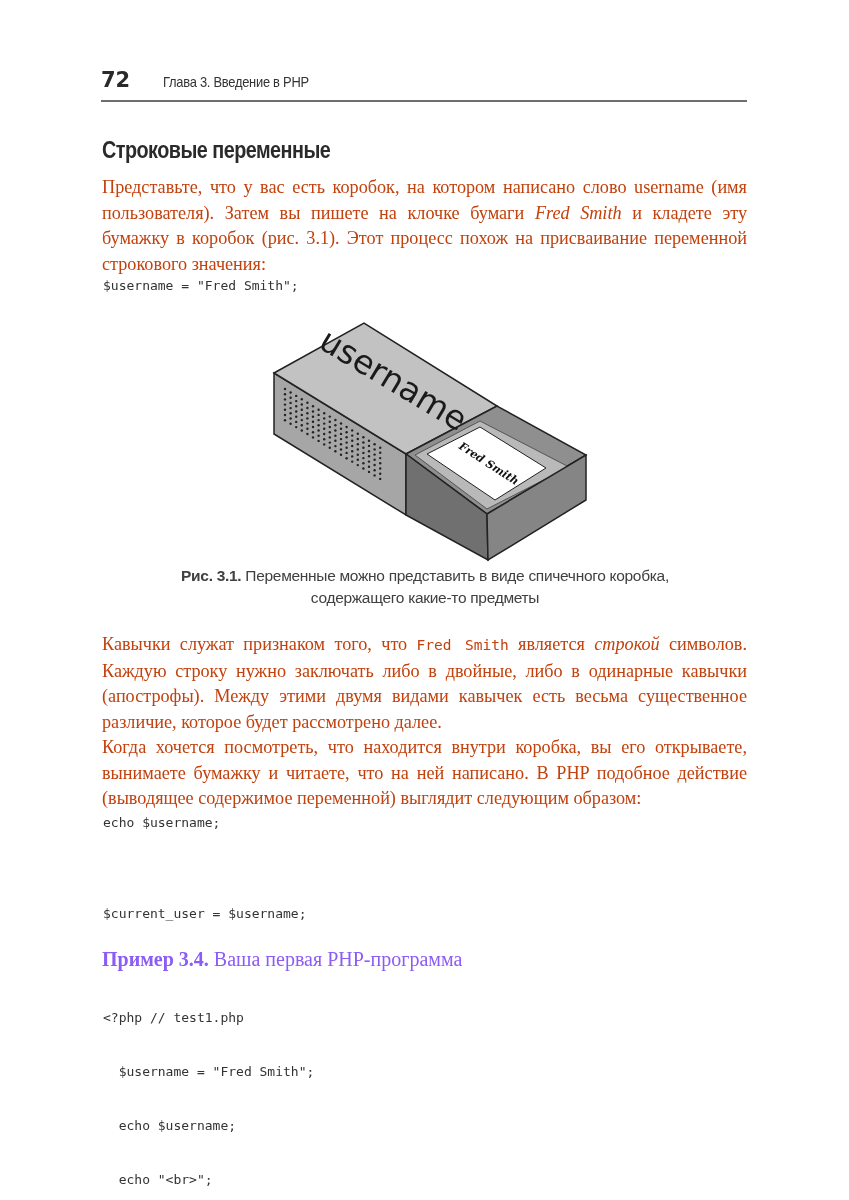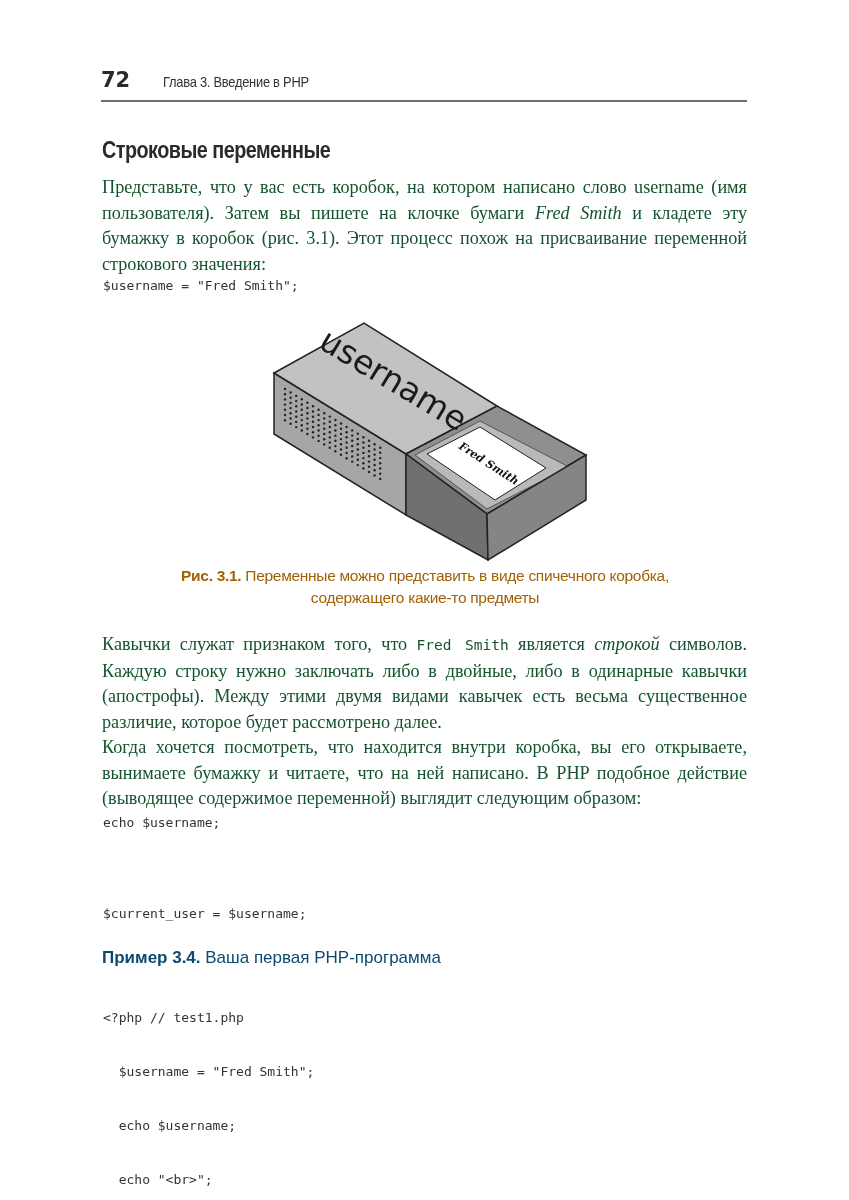--- a/index.html
+++ b/index.html
@@ -2,28 +2,28 @@
 <html><head>
 <meta charset="utf-8">
 <style>
   html, body { margin:0; padding:0; background:#ffffff; }
   body { width:849px; height:1200px; position:relative; overflow:hidden; color:#1d1d1d; }
   .page { position:absolute; left:0; top:0; width:849px; height:1145px; }
   .header { position:absolute; left:101px; top:66px; width:646px; height:34px; border-bottom:2px solid #6e6e6e; }
   .page-num { position:absolute; left:0; top:2px; font-family:"DejaVu Sans", sans-serif; font-weight:bold; font-size:21px; color:#2a2a2a; }
   .running-head { position:absolute; left:62px; top:7px; font-family:"Liberation Sans", sans-serif; font-size:15px; color:#333; letter-spacing:-0.3px; transform:scaleX(0.86); transform-origin:left center; }
   .section-title { position:absolute; left:102px; top:137px; font-family:"Liberation Sans", sans-serif; font-weight:bold; font-size:23px; color:#2a2a2a; letter-spacing:-0.6px; transform:scaleX(0.86); transform-origin:left center; white-space:nowrap; }
-  .para { position:absolute; left:102px; width:645px; font-family:"Liberation Serif", serif; font-size:18.2px; line-height:25.5px; color:#14532d; text-align:justify; }
+  .para { position:absolute; left:102px; width:645px; font-family:"Liberation Serif", serif; font-size:18.2px; line-height:25.5px; color:#c2410c; text-align:justify; }
   .para i { font-style:italic; }
   .mono-inline { font-family:"DejaVu Sans Mono", monospace; font-size:14.5px; }
   .code { position:absolute; left:103px; font-family:"DejaVu Sans Mono", monospace; font-size:13px; color:#333; white-space:pre; line-height:18.5px; }
   .figure { position:absolute; left:255px; top:305px; width:350px; height:265px; }
-  .caption { position:absolute; left:150px; top:565px; width:550px; text-align:center; font-family:"Liberation Sans", sans-serif; font-size:15.5px; line-height:22px; color:#a16207; letter-spacing:-0.3px; }
+  .caption { position:absolute; left:150px; top:565px; width:550px; text-align:center; font-family:"Liberation Sans", sans-serif; font-size:15.5px; line-height:22px; color:#404040; letter-spacing:-0.3px; }
   .caption b { font-weight:bold; }
-  .example-title { position:absolute; left:102px; top:948px; font-family:Liberation Sans, sans-serif; font-size:17px; color:#0c4a6e; }
+  .example-title { position:absolute; left:102px; top:948px; font-family:Liberation Serif, serif; font-size:20px; color:#8b5cf6; }
   .example-title b { font-weight:bold; }
   .listing { position:absolute; left:103px; top:973px; font-family:"DejaVu Sans Mono", monospace; font-size:13px; line-height:18px; color:#333; white-space:pre; }
 </style>
 </head>
 <body>
 
 <div class="page">
 
   <div class="header">
     <span class="page-num">72</span>

